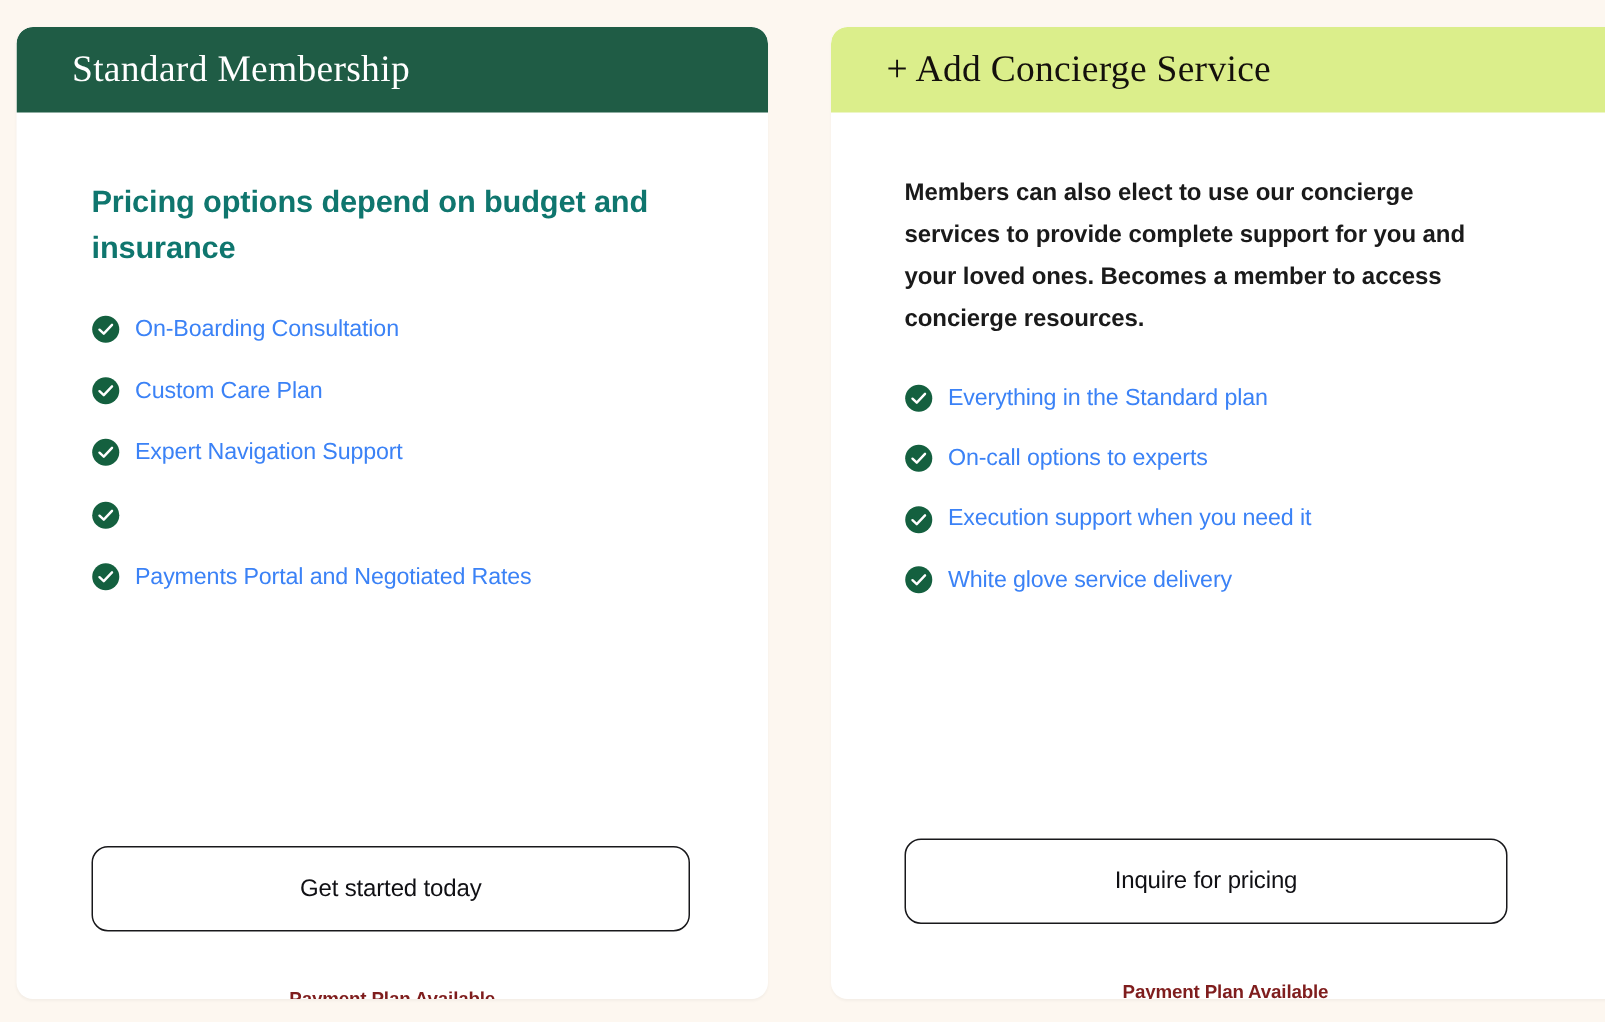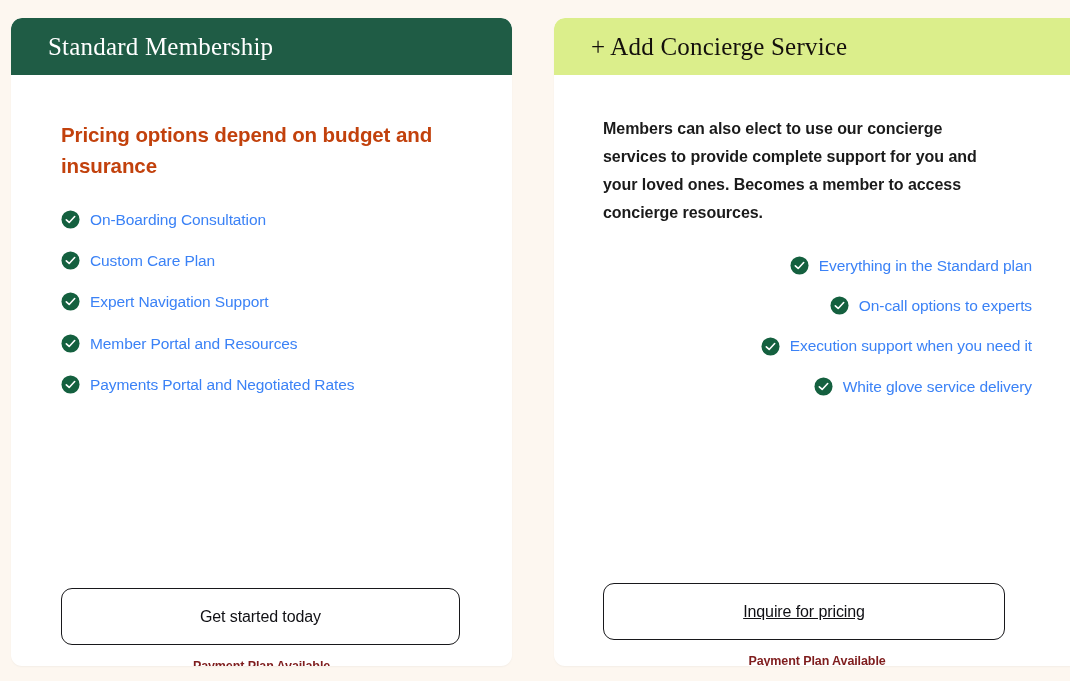--- a/index.html
+++ b/index.html
@@ -79,21 +79,21 @@
   .card--concierge .card-body {
     padding: 0 48px 0 49px;
   }
 
   
   .plan-heading {
     margin-top: 45px;
     font-size: 20.5px;
     font-weight: 600;
     line-height: 1.5;
-    color: #c2410c;
+    color: #0f766e;
     letter-spacing: -0.1px;
     max-width: 400px;
   }
 
   .plan-paragraph {
     margin-top: 40px;
     font-size: 16px;
     font-weight: 700;
     line-height: 1.76;
     color: #1a1a1a;
@@ -112,21 +112,20 @@
   }
 
   .feature-item {
     display: flex;
     align-items: center;
     margin-bottom: 22px;
   }
 
   .card--concierge .feature-item {
     margin-bottom: 21px;
-    justify-content: flex-end;
   }
 
   .check-icon {
     flex: 0 0 auto;
     width: 19px;
     height: 19px;
     margin-right: 10px;
     display: block;
   }
 
@@ -135,41 +134,40 @@
     font-weight: 400;
     color: #3b82f6;
     line-height: 1.25;
     letter-spacing: -0.1px;
   }
 
   
   .cta-button {
     position: absolute;
     left: 50px;
-    top: 468px;
+    top: 444px;
     width: 399px;
     height: 57px;
     background: #ffffff;
     border: 1.2px solid #18181b;
     border-radius: 11px;
     font-family: "Liberation Sans", sans-serif;
     font-size: 16px;
     font-weight: 500;
     color: #101014;
     letter-spacing: -0.1px;
     cursor: pointer;
     display: flex;
     align-items: center;
     justify-content: center;
   }
 
   .card--concierge .cta-button {
     left: 49px;
     width: 402px;
-    text-decoration: underline;
   }
 
   
   .footnote-block {
     position: absolute;
     left: 0;
     right: 0;
     top: 538px;
     text-align: center;
     padding: 0 40px;
@@ -222,21 +220,20 @@
             <path d="M5.6 10.3 L8.6 13.1 L14.4 6.9" fill="none" stroke="#ffffff" stroke-width="1.7" stroke-linecap="round" stroke-linejoin="round"></path>
           </svg>
           <span class="feature-label">Expert Navigation Support</span>
         </li>
 
         <li class="feature-item">
           <svg class="check-icon" viewBox="0 0 20 20">
             <circle cx="10" cy="10" r="9.5" fill="#14603f"></circle>
             <path d="M5.6 10.3 L8.6 13.1 L14.4 6.9" fill="none" stroke="#ffffff" stroke-width="1.7" stroke-linecap="round" stroke-linejoin="round"></path>
           </svg>
-          <span class="feature-label">Member Portal and Resources</span>
         </li>
 
         <li class="feature-item">
           <svg class="check-icon" viewBox="0 0 20 20">
             <circle cx="10" cy="10" r="9.5" fill="#14603f"></circle>
             <path d="M5.6 10.3 L8.6 13.1 L14.4 6.9" fill="none" stroke="#ffffff" stroke-width="1.7" stroke-linecap="round" stroke-linejoin="round"></path>
           </svg>
           <span class="feature-label">Payments Portal and Negotiated Rates</span>
         </li>
 

